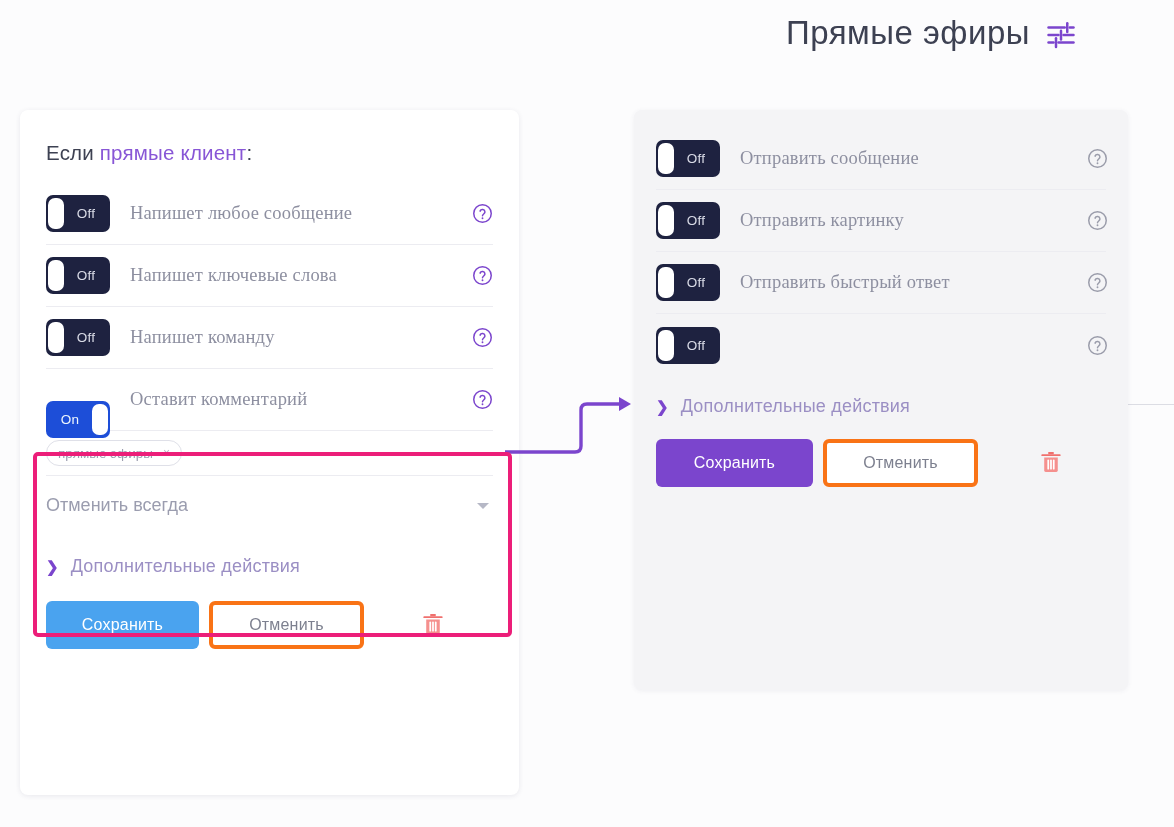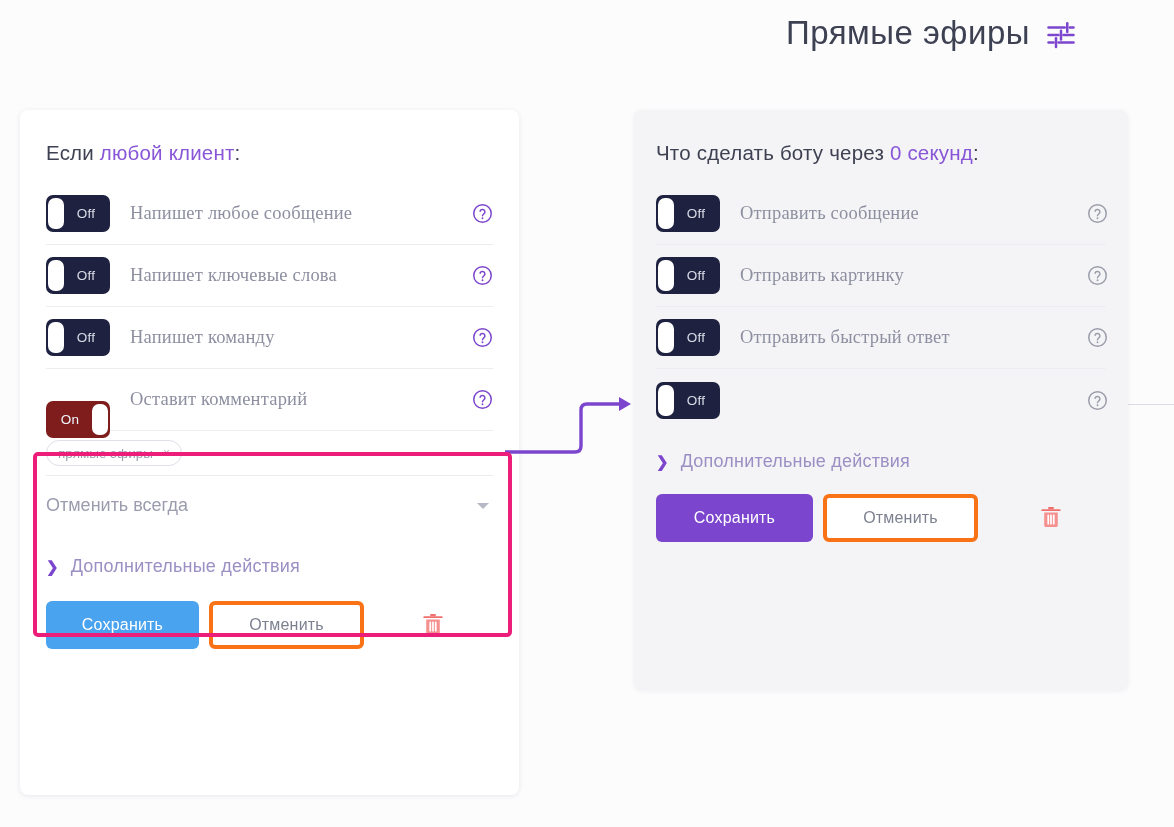--- a/index.html
+++ b/index.html
@@ -58,21 +58,21 @@
   }
   .row.no-border { border-bottom: none; }
 
   .toggle {
     width: 64px; height: 37px; border-radius: 7px;
     position: relative; flex: 0 0 auto;
     display: flex; align-items: center; justify-content: center;
     cursor: pointer;
   }
   .toggle.off { background: #1e2240; }
-  .toggle.on  { background: #7f1d1d; margin-top: 40px; }
+  .toggle.on  { background: #1d4ed8; margin-top: 40px; }
   .toggle .knob {
     position: absolute; top: 3px; width: 16px; height: 31px;
     background: #ffffff; border-radius: 7px;
   }
   .toggle.off .knob { left: 2px; }
   .toggle.on  .knob { right: 2px; }
   .toggle .lbl {
     font-size: 13.5px; color: #d9dbe6; position: relative; z-index: 2;
     letter-spacing: .3px;
   }
@@ -181,21 +181,21 @@
         <line x1="12" y1="8.5" x2="12" y2="15.5"></line>
         <line x1="2" y1="18" x2="6" y2="18"></line>
         <line x1="10" y1="18" x2="22" y2="18"></line>
         <line x1="8" y1="14.5" x2="8" y2="21.5"></line>
       </svg>
     </span>
   </div>
 
   <div class="card card-left">
     <div class="card-title">
-      <span>Если </span><span class="accent">любой клиент</span><span>:</span>
+      <span>Если </span><span class="accent">прямые клиент</span><span>:</span>
     </div>
 
     <div class="rows">
 
       <div class="row">
         <div class="toggle off">
           <span class="knob"></span>
           <span class="lbl">Off</span>
         </div>
         <div class="row-label">Напишет любое сообщение</div>
@@ -291,23 +291,20 @@
   <div class="highlight"></div>
 
   <svg class="connector" width="132" height="90" viewBox="0 0 132 90" fill="none">
     <path d="M0 67 H70 Q76 67 76 61 V25 Q76 19 82 19 H116" stroke="#7b45cd" stroke-width="3.4" fill="none" stroke-linecap="round"></path>
     <path d="M114 12 L126 19 L114 26 Z" fill="#7b45cd"></path>
   </svg>
 
   <div class="edge-line"></div>
 
   <div class="card card-right">
-    <div class="card-title">
-      <span>Что сделать боту через </span><span class="accent">0 секунд</span><span>:</span>
-    </div>
 
     <div class="rows">
 
       <div class="row">
         <div class="toggle off">
           <span class="knob"></span>
           <span class="lbl">Off</span>
         </div>
         <div class="row-label">Отправить сообщение</div>
         <span class="help-icon">

